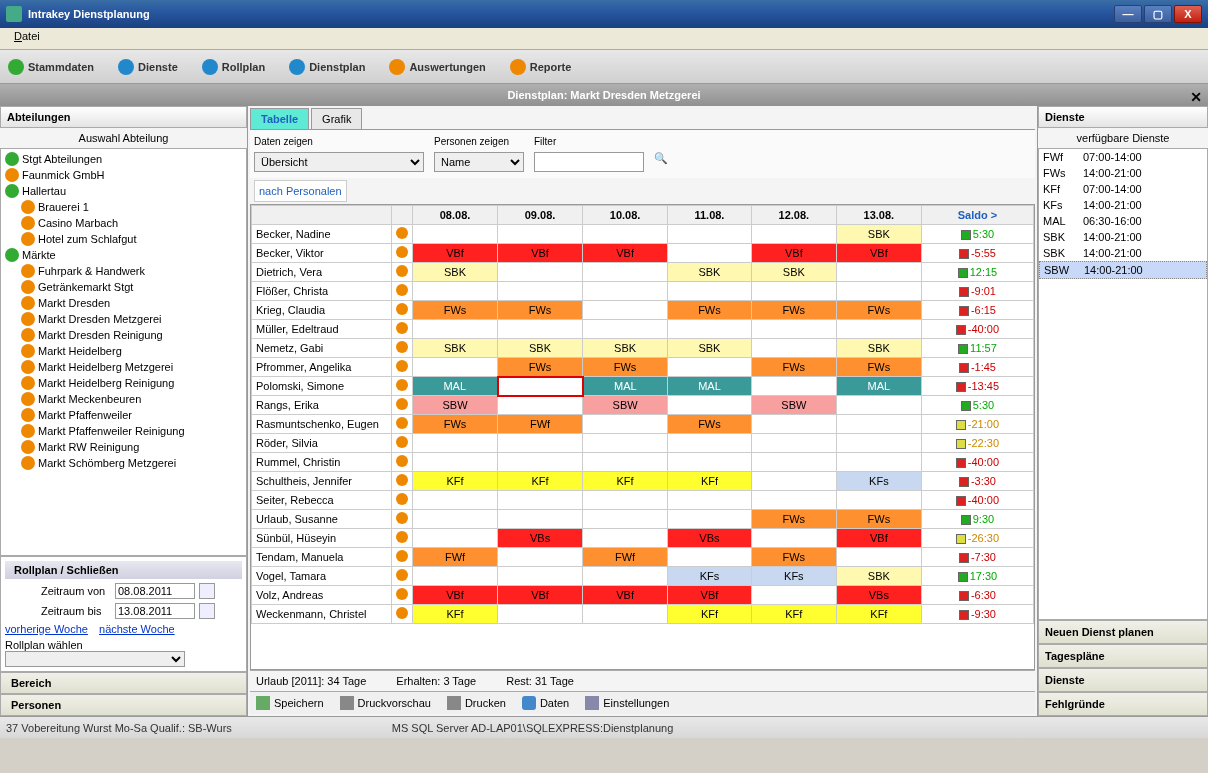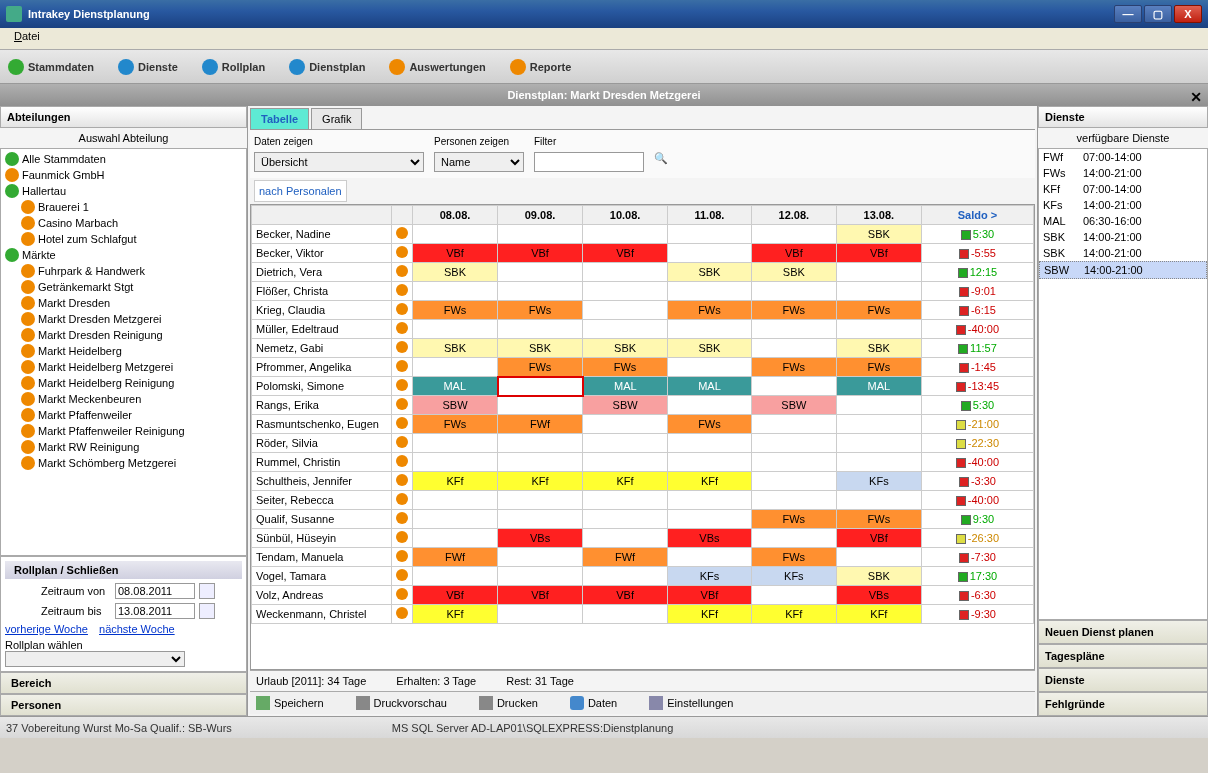--- a/index.html
+++ b/index.html
@@ -76,21 +76,21 @@
 .c-FWs { background:#ff9030; }
 .c-FWf { background:#ff9030; }
 .c-KFf { background:#ffff30; }
 .c-KFs { background:#c8d8f0; }
 .c-MAL { background:#3a9a9a; color:#fff; }
 .c-SBW { background:#f8a0a0; }
 .c-empty { background:#fff; }
 .redbox { border:2px solid #d00 !important; }
 
 .urlaub { padding:4px 6px; border-top:1px solid #aaa; background:#f4f4f4; display:flex; gap:30px; }
-.bottombtns { padding:4px 6px; background:#f0f0f0; border-top:1px solid #aaa; display:flex; gap:32px; }
+.bottombtns { padding:4px 6px; background:#f0f0f0; border-top:1px solid #aaa; display:flex; gap:16px; }
 .bottombtns .bb { display:flex; align-items:center; gap:4px; cursor:pointer; }
 .bbicon { width:14px; height:14px; }
 
 
 .right { width:170px; background:#f4f4f4; display:flex; flex-direction:column; }
 .dienstlist { flex:1; border:1px solid #aaa; background:#fff; overflow:auto; }
 .dienstlist .dr { display:flex; padding:2px 4px; cursor:pointer; }
 .dienstlist .dr.sel { background:#c8d8f8; border:1px dotted #888; }
 .dienstlist .dr span:first-child { width:40px; }
 .raccbtn { background:linear-gradient(#f0f0e8,#e0e0d0); border:1px solid #aaa; padding:5px 6px; font-weight:bold; cursor:pointer; }
@@ -156,21 +156,21 @@
 
 <div class="mainrow">
 
   <div class="left">
     <div class="panelhead">Abteilungen</div>
     <div style="text-align:center;padding:4px 0">Auswahl Abteilung</div>
     <div class="treewrap">
       <div class="tree" id="tree">
           <div class="ti lvl0">
             <span class="ticon i-green"></span>
-            <span>Alle Stammdaten</span>
+            <span>Stgt Abteilungen</span>
           </div>
           <div class="ti lvl0">
             <span class="ticon i-orange"></span>
             <span>Faunmick GmbH</span>
           </div>
           <div class="ti lvl0">
             <span class="ticon i-green"></span>
             <span>Hallertau</span>
           </div>
           <div class="ti lvl1">
@@ -474,21 +474,21 @@
               <td class="picon"><span class="tbicon i-orange" style="display:inline-block;width:12px;height:12px"></span></td>
               <td class="c-empty"></td>
               <td class="c-empty"></td>
               <td class="c-empty"></td>
               <td class="c-empty"></td>
               <td class="c-empty"></td>
               <td class="c-empty"></td>
               <td class="saldo"><span class="sq" style="background:#d22"></span><span style="color:#c00">-40:00</span></td>
             </tr>
             <tr>
-              <td class="name">Qualif, Susanne</td>
+              <td class="name">Urlaub, Susanne</td>
               <td class="picon"><span class="tbicon i-orange" style="display:inline-block;width:12px;height:12px"></span></td>
               <td class="c-empty"></td>
               <td class="c-empty"></td>
               <td class="c-empty"></td>
               <td class="c-empty"></td>
               <td class="c-FWs">FWs</td>
               <td class="c-FWs">FWs</td>
               <td class="saldo"><span class="sq" style="background:#2a2"></span><span style="color:#0a0">9:30</span></td>
             </tr>
             <tr>

